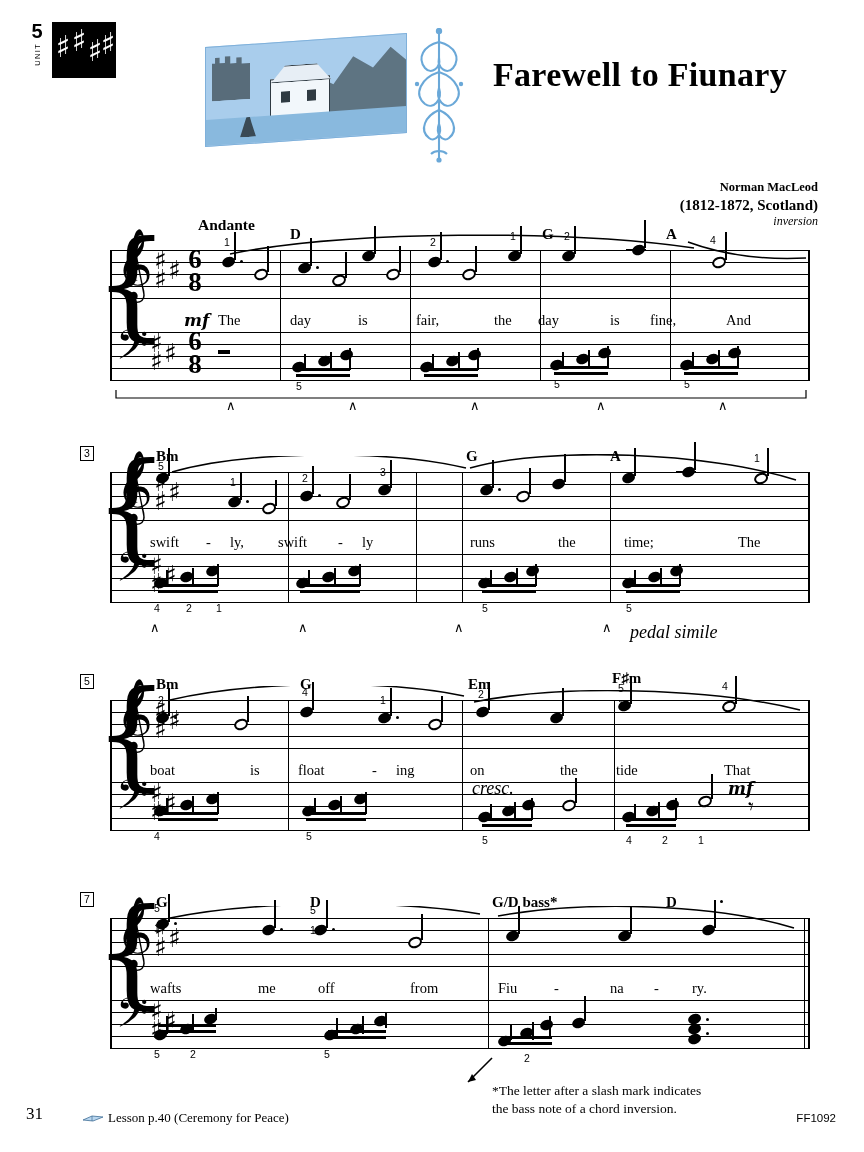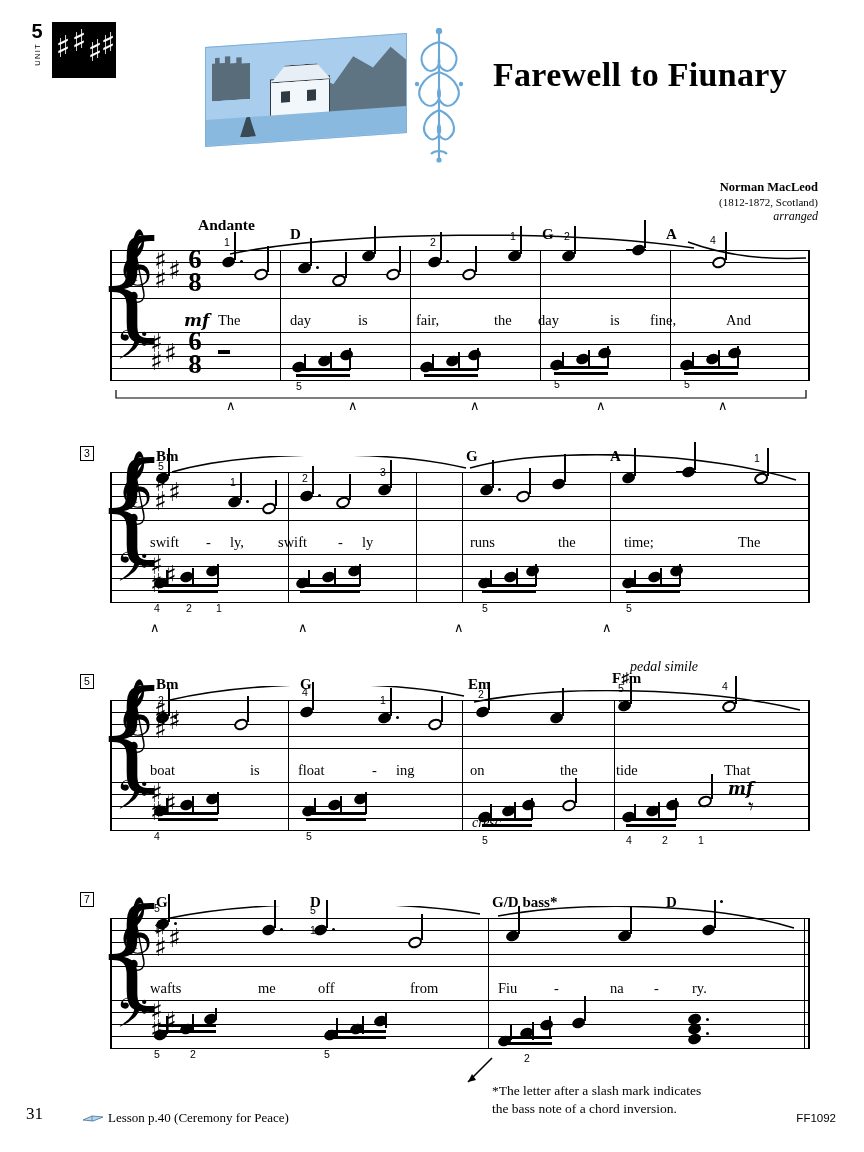--- a/index.html
+++ b/index.html
@@ -95,21 +95,21 @@
     position:absolute; left:80px; top:182px; font-size:16.5px;
   }
   .bullet-note .dot { margin-right:9px; font-size:15px; }
   .bullet-note b { font-weight:bold; }
 
   
   .credit {
     position:absolute; right:46px; top:180px; text-align:right; line-height:1.25;
   }
   .credit .c1 { font-size:12.5px; font-weight:bold; }
-  .credit .c2 { font-size:11px; font-weight:normal; }
+  .credit .c2 { font-size:15px; font-weight:bold; }
   .credit .c3 { font-size:12px; font-style:italic; }
 
   
   .system { position:absolute; left:110px; width:700px; }
   .staff { position:absolute; left:0; width:700px; height:48px; }
   .staff .ln { position:absolute; left:0; width:100%; height:1px; background:#000; }
   .staff .ln:nth-child(1){ top:0; }
   .staff .ln:nth-child(2){ top:12px; }
   .staff .ln:nth-child(3){ top:24px; }
   .staff .ln:nth-child(4){ top:36px; }
@@ -140,21 +140,21 @@
 
   .finger {
     position:absolute; font-family:"Liberation Sans", sans-serif; font-size:10.5px; font-weight:normal;
   }
   .chordname {
     position:absolute; font-family:"Liberation Serif", serif; font-weight:bold; font-size:15px;
   }
   .lyric { position:absolute; font-size:14.5px; }
   .dyn { position:absolute; font-family:"DejaVu Serif", serif; font-style:italic; font-weight:bold; font-size:17px; }
   .term { position:absolute; font-family:"Liberation Serif", serif; font-weight:bold; font-size:15.5px; }
-  .ital { position:absolute; font-style:italic; font-size:14px;margin-top:37px; }
+  .ital { position:absolute; font-style:italic; font-size:18px; }
   .measnum {
     position:absolute; font-family:"Liberation Sans", sans-serif; font-size:10.5px;
     border:1px solid #000; padding:0 3px; line-height:13px;
   }
   .ped { position:absolute; font-family:"DejaVu Sans", sans-serif; font-size:13px; }
   .rest-half { position:absolute; width:12px; height:4px; background:#000; }
   .phrase { position:absolute; }
 
   
   .footnote {
@@ -216,21 +216,21 @@
       </g>
     </svg>
   </div>
 
   <div class="title">Farewell to Fiunary</div>
 
 
   <div class="credit">
     <div class="c1">Norman MacLeod</div>
     <div class="c2">(1812-1872, Scotland)</div>
-    <div class="c3">arranged</div>
+    <div class="c3">inversion</div>
   </div>
 
   <div class="system" style="top:250px; height:150px;">
     <div class="brace" style="top:-8px;">{</div>
     <div class="sysline" style="left:0; top:0; height:130px;"></div>
 
     <div class="staff" style="top:0;">
       <div class="ln"></div>
         <div class="ln"></div>
         <div class="ln"></div>

